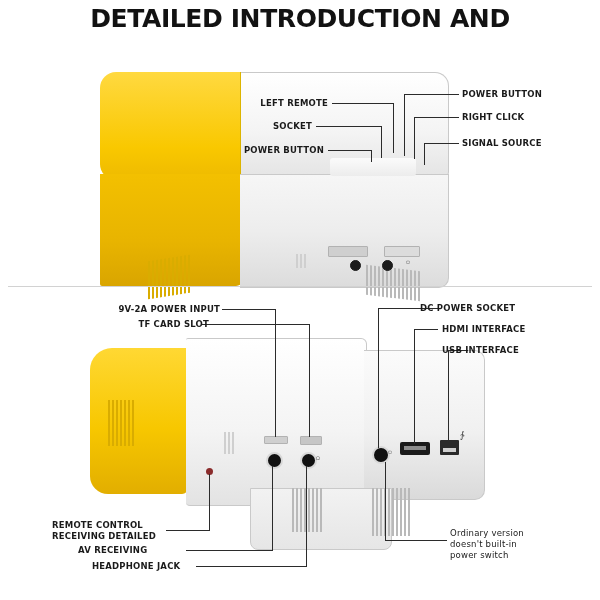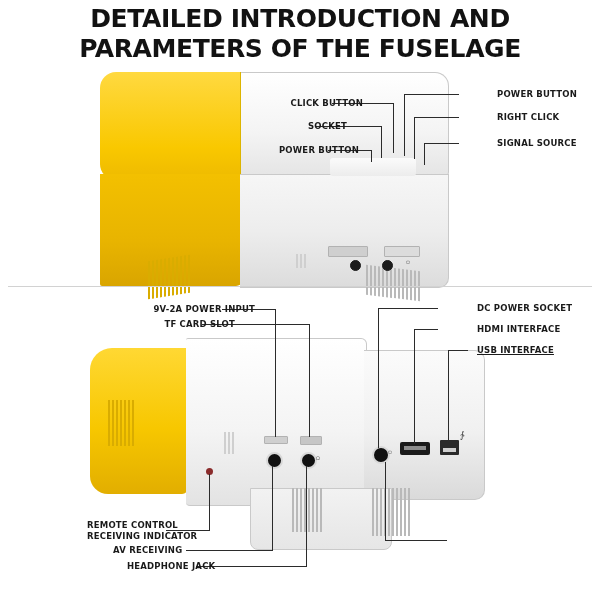--- a/index.html
+++ b/index.html
@@ -60,21 +60,20 @@
   
   .label {
     position: absolute;
     font-family: "DejaVu Sans", sans-serif;
     font-size: 8.5px;
     font-weight: bold;
     letter-spacing: 0.2px;
     color: #1a1a1a;
     white-space: nowrap;
     line-height: 10.5px;
-    margin-left: 35px;
   }
   .label.right { text-align: right; }
   .label.multi { white-space: normal; width: 110px; }
 
   
   .lead {
     position: absolute;
     background: #2b2b2b;
     height: 1px;
   }
@@ -149,21 +148,20 @@
     background: #8d8d8d;
   }
 </style>
 </head>
 <body>
 
 <div class="page">
 
   <div class="title-block">
     <div class="title-line">DETAILED INTRODUCTION AND</div>
-    <div class="title-line">PARAMETERS OF THE FUSELAGE</div>
   </div>
 
   <div class="panel" id="panel-top">
 
     <div class="proj">
 
       <div class="body-yellow" style="left:100px; top:10px; width:142px; height:108px; border-radius:16px 2px 2px 16px;
                   background:linear-gradient(180deg,#ffd940 0%,#f9c800 70%,#eeba00 100%);"></div>
       <div class="body-white" style="left:240px; top:10px; width:208px; height:108px; border-radius:2px 14px 10px 2px; border-left:none;"></div>
 
@@ -234,21 +232,21 @@
 
     <div class="lead" style="left:404px; top:32px; width:55px;"></div>
     <div class="lead" style="left:404px; top:32px; width:1px; height:62px;"></div>
 
     <div class="lead" style="left:414px; top:55px; width:45px;"></div>
     <div class="lead" style="left:414px; top:55px; width:1px; height:42px;"></div>
 
     <div class="lead" style="left:424px; top:81px; width:35px;"></div>
     <div class="lead" style="left:424px; top:81px; width:1px; height:22px;"></div>
 
-    <div class="label right" style="left:240px; top:36px; width:88px;">CLICK BUTTON</div>
+    <div class="label right" style="left:240px; top:36px; width:88px;">LEFT REMOTE</div>
     <div class="label right" style="left:224px; top:59px; width:88px;">SOCKET</div>
     <div class="label right" style="left:236px; top:83px; width:88px;">POWER BUTTON</div>
 
     <div class="label" style="left:462px; top:27px;">POWER BUTTON</div>
     <div class="label" style="left:462px; top:50px;">RIGHT CLICK</div>
     <div class="label" style="left:462px; top:76px;">SIGNAL SOURCE</div>
   </div>
 
   <div class="divider"></div>
 
@@ -349,26 +347,29 @@
     <div class="lead" style="left:272px; top:174px; width:1px; height:84px;"></div>
     <div class="lead" style="left:186px; top:258px; width:87px;"></div>
 
     <div class="lead" style="left:306px; top:174px; width:1px; height:100px;"></div>
     <div class="lead" style="left:196px; top:274px; width:111px;"></div>
 
     <div class="lead" style="left:385px; top:170px; width:1px; height:78px;"></div>
     <div class="lead" style="left:385px; top:248px; width:62px;"></div>
 
     <div class="label right" style="left:112px; top:12px; width:108px;">9V-2A POWER INPUT</div>
-    <div class="label right" style="left:112px; top:27px; width:88px;">TF CARD SLOT</div>
-
-    <div class="label" style="left:442px; top:11px;">DC POWER SOCKET</div>
+    <div class="label right" style="left:121px; top:27px; width:88px;">TF CARD SLOT</div>
+
+    <div class="label" style="left:420px; top:11px;">DC POWER SOCKET</div>
     <div class="label" style="left:442px; top:32px;">HDMI INTERFACE</div>
-    <div class="label" style="left:442px; top:53px;text-decoration:underline;">USB INTERFACE</div>
+    <div class="label" style="left:442px; top:53px;">USB INTERFACE</div>
 
     <div class="label right multi" style="left:52px; top:228px; width:112px; white-space:pre-line; text-align:left;">REMOTE CONTROL
-RECEIVING INDICATOR</div>
+RECEIVING DETAILED</div>
     <div class="label" style="left:78px; top:253px;">AV RECEIVING</div>
     <div class="label" style="left:92px; top:269px;">HEADPHONE JACK</div>
 
+    <div class="label multi" style="left:450px; top:236px; width:116px; white-space:pre-line; font-weight:normal; font-size:8.5px; line-height:11px;">Ordinary version
+doesn't built-in
+power switch</div>
   </div>
 
 </div>
 
 </body></html>

